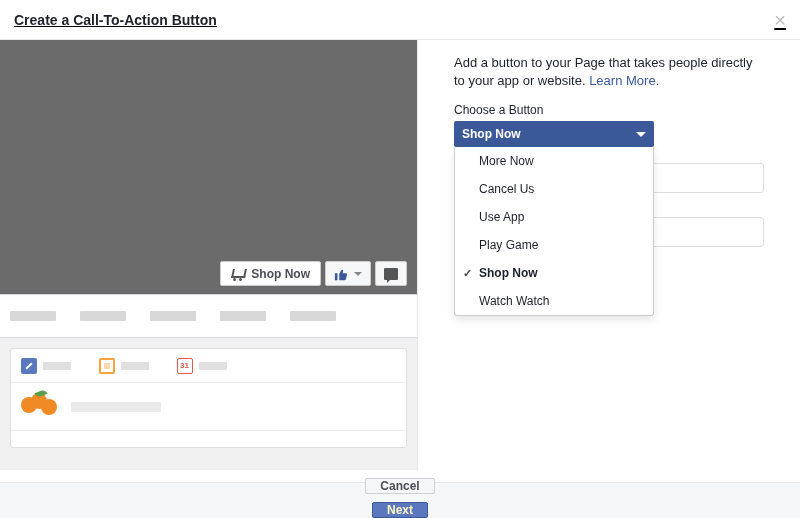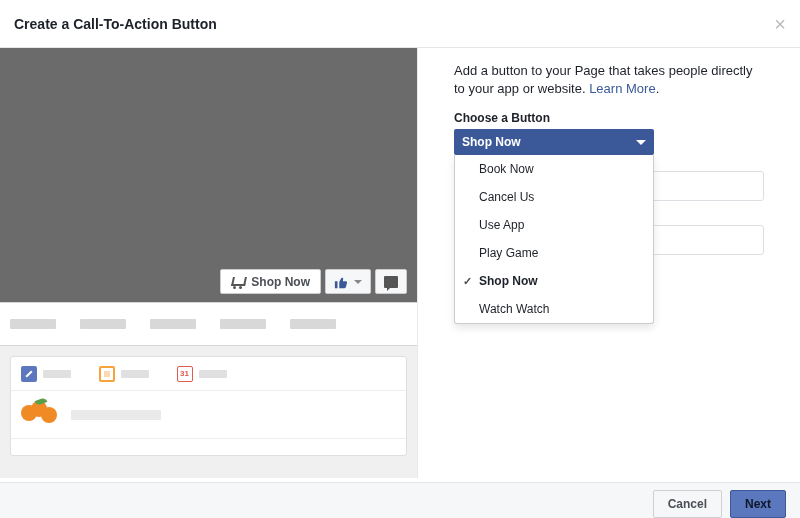--- a/index.html
+++ b/index.html
@@ -1,18 +1,18 @@
 <!DOCTYPE html>
 <html><head>
   <meta charset="utf-8">
   <style>
     * { box-sizing: border-box; margin: 0; padding: 0; font-family: Helvetica, Arial, sans-serif; }
     body { width: 800px; height: 518px; background: #fff; position: relative; overflow: hidden; }
 
-    .modal-header { height: 48px; border-bottom: 1px solid #e5e5e5; display: flex; align-items: center; padding: 0 14px; justify-content: space-between; }
+    .modal-header { height: 40px; border-bottom: 1px solid #e5e5e5; display: flex; align-items: center; padding: 0 14px; justify-content: space-between; text-decoration: underline; }
     .modal-title { font-size: 14px; font-weight: bold; color: #1d2129; }
     .close-btn { color: #bbb; font-size: 20px; font-weight: normal; cursor: pointer; line-height: 1; }
 
     .modal-body { display: flex; height: 430px; }
 
     .preview-pane { width: 458px; height: 100%; background: #f0f0f0; position: relative; border-right: 1px solid #e9e9e9; }
     .cover-area { height: 254px; background: #6b6b6b; position: relative; }
     .cta-bar { position: absolute; bottom: 8px; right: 10px; display: flex; gap: 4px; }
     .cta-btn { background: #fff; border: 1px solid #ccc; border-radius: 2px; height: 25px; display: flex; align-items: center; padding: 0 10px; font-size: 12px; color: #4b4f56; gap: 6px; font-weight: bold; }
     .like-btn { background: #f6f7f8; border: 1px solid #ccc; border-radius: 2px; height: 25px; display: flex; align-items: center; padding: 0 8px; font-size: 12px; color: #3b5998; gap: 4px; }
@@ -42,36 +42,36 @@
     .orange { width: 16px; height: 16px; background: #f08a24; border-radius: 50%; position: absolute; }
     .orange.o1 { left: 0; top: 4px; }
     .orange.o2 { left: 10px; top: 0; }
     .orange.o3 { left: 20px; top: 6px; }
     .leaf { width: 12px; height: 5px; background: #5a9e4a; position: absolute; left: 14px; top: -2px; border-radius: 0 8px 0 8px; transform: rotate(-20deg); }
     .body-skel { width: 90px; height: 10px; background: #eaeaea; border-radius: 1px; }
 
     .form-pane { flex: 1; padding: 14px 36px; position: relative; }
     .form-desc { font-size: 13px; color: #1d2129; line-height: 1.35; margin-bottom: 14px; }
     .form-desc a { color: #3b5998; text-decoration: none; }
-    .form-label { font-size: 12px; font-weight: bold; color: #1d2129; margin-bottom: 4px; display: block; }
+    .form-label { font-size: 12px; font-weight: normal; color: #1d2129; margin-bottom: 4px; display: block; }
     .dd-wrap { position: relative; width: 200px; margin-bottom: 16px; }
     .dd-button { background: #3b5998; color: #fff; height: 26px; width: 100%; display: flex; align-items: center; justify-content: space-between; padding: 0 8px; font-size: 12px; font-weight: bold; border-radius: 2px; cursor: pointer; }
     .dd-caret-down { border-top: 5px solid #fff; border-left: 5px solid transparent; border-right: 5px solid transparent; }
     .dd-list { position: absolute; top: 26px; left: 0; width: 100%; background: #fff; border: 1px solid #ccc; border-top: none; box-shadow: 0 4px 8px rgba(0,0,0,0.1); z-index: 20; border-radius: 0 0 3px 3px; }
     .dd-item { height: 28px; display: flex; align-items: center; padding: 0 10px 0 24px; font-size: 12px; color: #1d2129; position: relative; cursor: pointer; }
     .dd-item.selected { font-weight: bold; }
     .dd-item.selected::before { content: "✓"; position: absolute; left: 8px; color: #4b4f56; font-size: 11px; }
 
     .text-input { width: 310px; height: 30px; border: 1px solid #dcdee3; border-radius: 3px; background: #fff; }
     .text-input + .text-input-wrap, .field2 { margin-top: 24px; }
 
-    .modal-footer { position: absolute; bottom: 0; left: 0; right: 0; height: 36px; background: #f6f7f8; border-top: 1px solid #e5e5e5; display: flex; align-items: flex-end; justify-content: flex-end; padding: 0 14px; gap: 8px; }
+    .modal-footer { position: absolute; bottom: 0; left: 0; right: 0; height: 36px; background: #f6f7f8; border-top: 1px solid #e5e5e5; display: flex; align-items: center; justify-content: flex-end; padding: 0 14px; gap: 8px; flex-direction: column; }
     .btn { height: 28px; border-radius: 2px; font-size: 12px; font-weight: bold; padding: 0 14px; display: flex; align-items: center; cursor: pointer; }
     .btn-cancel { background: #f6f7f8; border: 1px solid #ced0d4; color: #4b4f56; }
-    .btn-next { background: #5b77bd; border: 1px solid #3b5998; color: #0f172a; }
+    .btn-next { background: #5b77bd; border: 1px solid #3b5998; color: #fef9c3; }
 
     .cart-icon { width: 14px; height: 12px; position: relative; }
     .cart-icon::before { content: ""; position: absolute; width: 10px; height: 7px; border: 2px solid #555; border-top: none; bottom: 2px; left: 1px; transform: skewX(-12deg); }
     .cart-icon::after { content: ""; position: absolute; width: 3px; height: 3px; background: #555; border-radius: 50%; bottom: -1px; left: 2px; box-shadow: 6px 0 0 #555; }
   </style>
 </head>
 <body>
 
 <div class="modal-header">
   <div class="modal-title">Create a Call-To-Action Button</div>
@@ -139,21 +139,21 @@
     <p class="form-desc">
       <span>Add a button to your Page that takes people directly to your app or website. </span><a href="#">Learn More</a><span>.</span>
     </p>
     <label class="form-label">Choose a Button</label>
     <div class="dd-wrap">
       <div class="dd-button">
         <span>Shop Now</span>
         <span class="dd-caret-down"></span>
       </div>
       <div class="dd-list">
-        <div class="dd-item">Book Now</div>
+        <div class="dd-item">More Now</div>
         <div class="dd-item">Cancel Us</div>
         <div class="dd-item">Use App</div>
         <div class="dd-item">Play Game</div>
         <div class="dd-item selected">Shop Now</div>
         <div class="dd-item">Watch Watch</div>
       </div>
     </div>
     <div class="text-input"></div>
     <div class="text-input field2"></div>
   </div>

